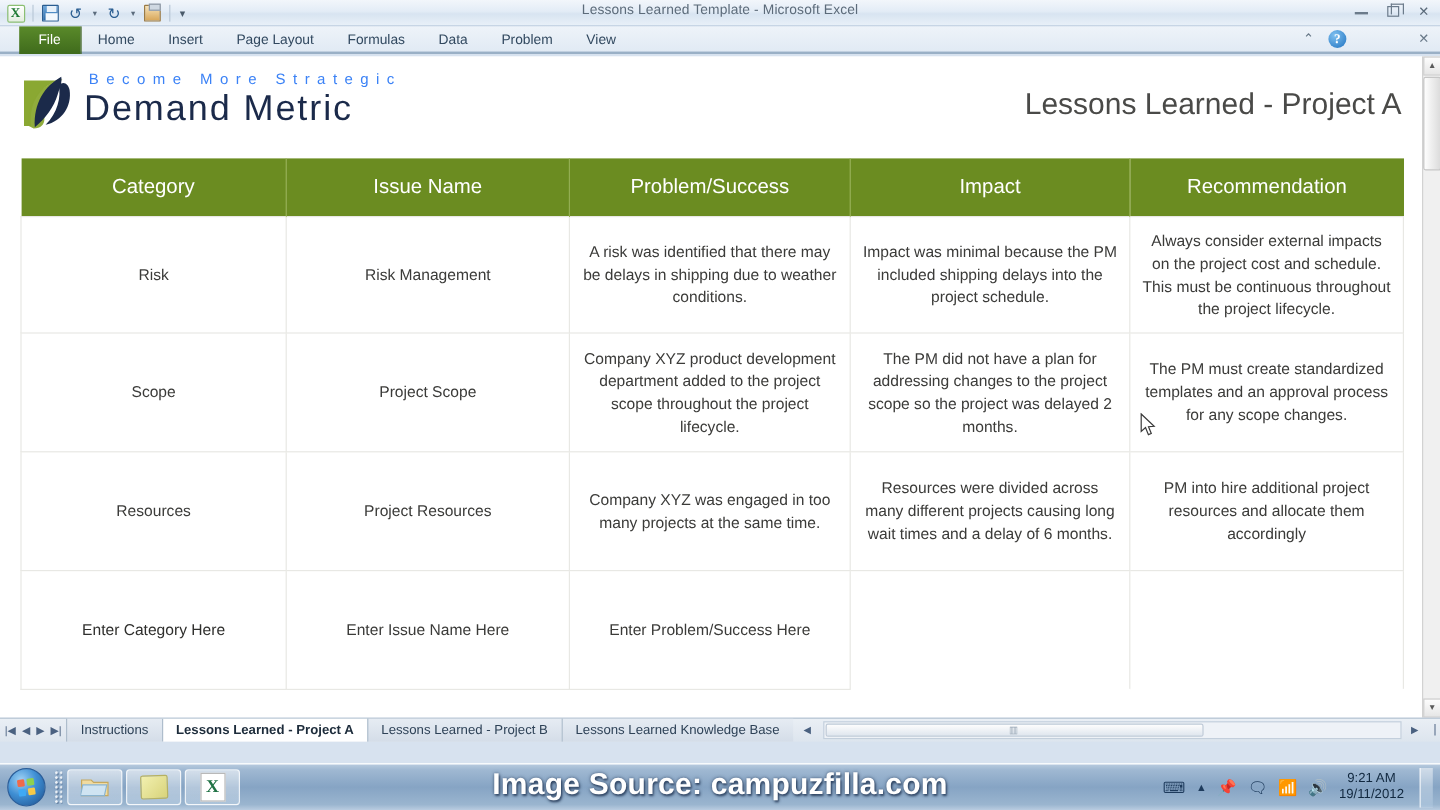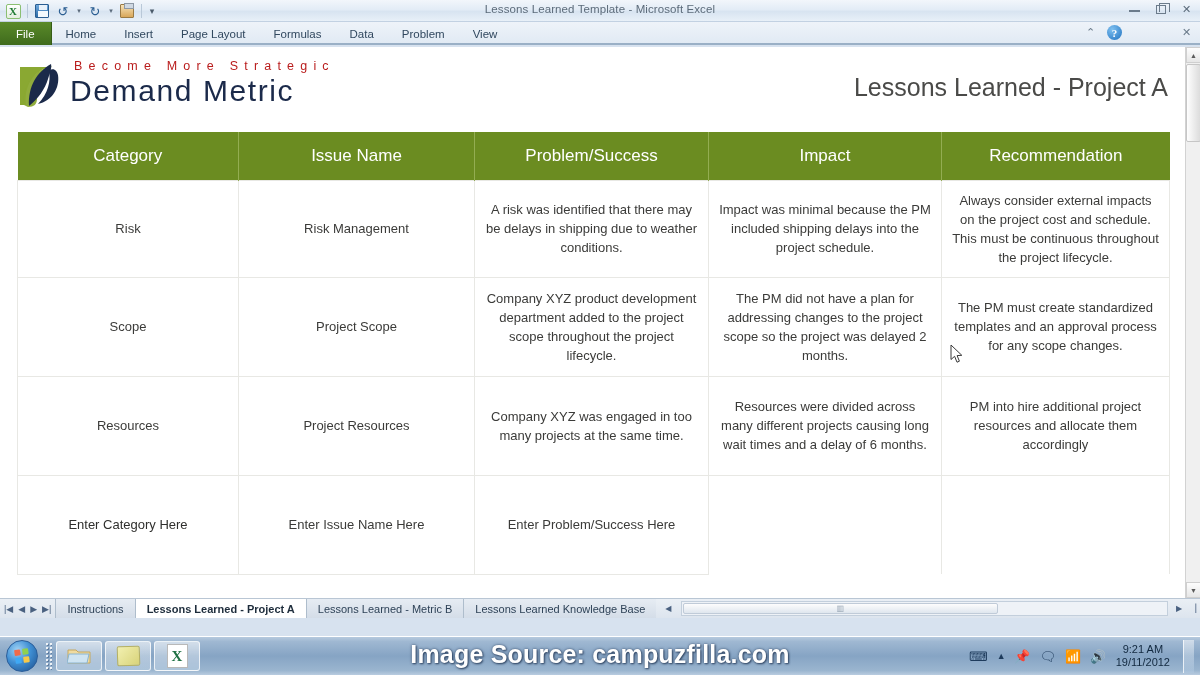--- a/index.html
+++ b/index.html
@@ -66,20 +66,21 @@
   }
   .tabs { position: absolute; left: 0; top: 0; display: flex; align-items: stretch; height: 23px; }
   .tab {
     padding: 0 14px; display: flex; align-items: center;
     font-size: 11.5px; color: #31485f; cursor: default;
   }
   .tab.file {
     background: linear-gradient(to bottom, #5a8a2a, #3f6b1c);
     color: #ffffff; padding: 0 16px; border-right: 1px solid #355c16;
     font-size: 11.5px;
+    margin-left: 16px;
   }
   .ribbon-right { position:absolute; right: 6px; top: 3px; display: flex; gap: 9px; align-items: center; }
   .rr-ico { width: 15px; height: 15px; display:flex; align-items:center; justify-content:center; color:#6a7a8a; font-size:11px;}
   .help-ico {
     width: 15px; height: 15px; border-radius: 50%;
     background: radial-gradient(circle at 35% 30%, #7fc0f0, #1f72c0);
     color:#fff; font-weight:bold; font-size:11px; display:flex; align-items:center; justify-content:center;
     font-family:"Liberation Serif", serif;
   }
 
@@ -90,21 +91,21 @@
   }
   .sheet-inner { position: absolute; left: 0; top: 0; width: 1186px; height: 551px; background:#fff; }
 
   .brandrow { position: absolute; left: 0; top: 0; width: 1186px; height: 84px; }
   .logo-wrap { position: absolute; left: 18px; top: 8px; display: flex; align-items: flex-start; }
   .logo-mark {
     width: 46px; height: 48px; position: relative; margin-right: 6px; margin-top: 6px;
   }
   .logo-text-group { margin-top: 4px; }
   .logo-tag {
-    font-size: 12.5px; letter-spacing: 6.2px; color: #b91c1c;
+    font-size: 12.5px; letter-spacing: 6.2px; color: #3b82f6;
     font-family: "Liberation Sans", sans-serif; margin-left: 4px; margin-bottom: 1px;
   }
   .logo-name {
     font-size: 30px; letter-spacing: 1.6px; color: #1b2a4a; font-weight: 500;
     font-family: Liberation Sans, sans-serif;
   }
   .sheet-title {
     position: absolute; right: 18px; top: 26px;
     font-size: 25px; color: #4a4a48; font-weight: 400; white-space: nowrap;
   }
@@ -402,21 +403,21 @@
 
   <div class="tabbar">
     <div class="navbtns">
       <span>|◀</span>
       <span>◀</span>
       <span>▶</span>
       <span>▶|</span>
     </div>
     <div class="stab">Instructions</div>
     <div class="stab active">Lessons Learned - Project A</div>
-    <div class="stab">Lessons Learned - Metric B</div>
+    <div class="stab">Lessons Learned - Project B</div>
     <div class="stab">Lessons Learned Knowledge Base</div>
     <div class="tabbar-rest">
       <div class="tab-split"></div>
       <div class="hs-arrow">◀</div>
       <div class="hscroll">
         <div class="hs-thumb">▥</div>
       </div>
       <div class="hs-arrow">▶</div>
       <div class="hs-arrow">▕</div>
     </div>

